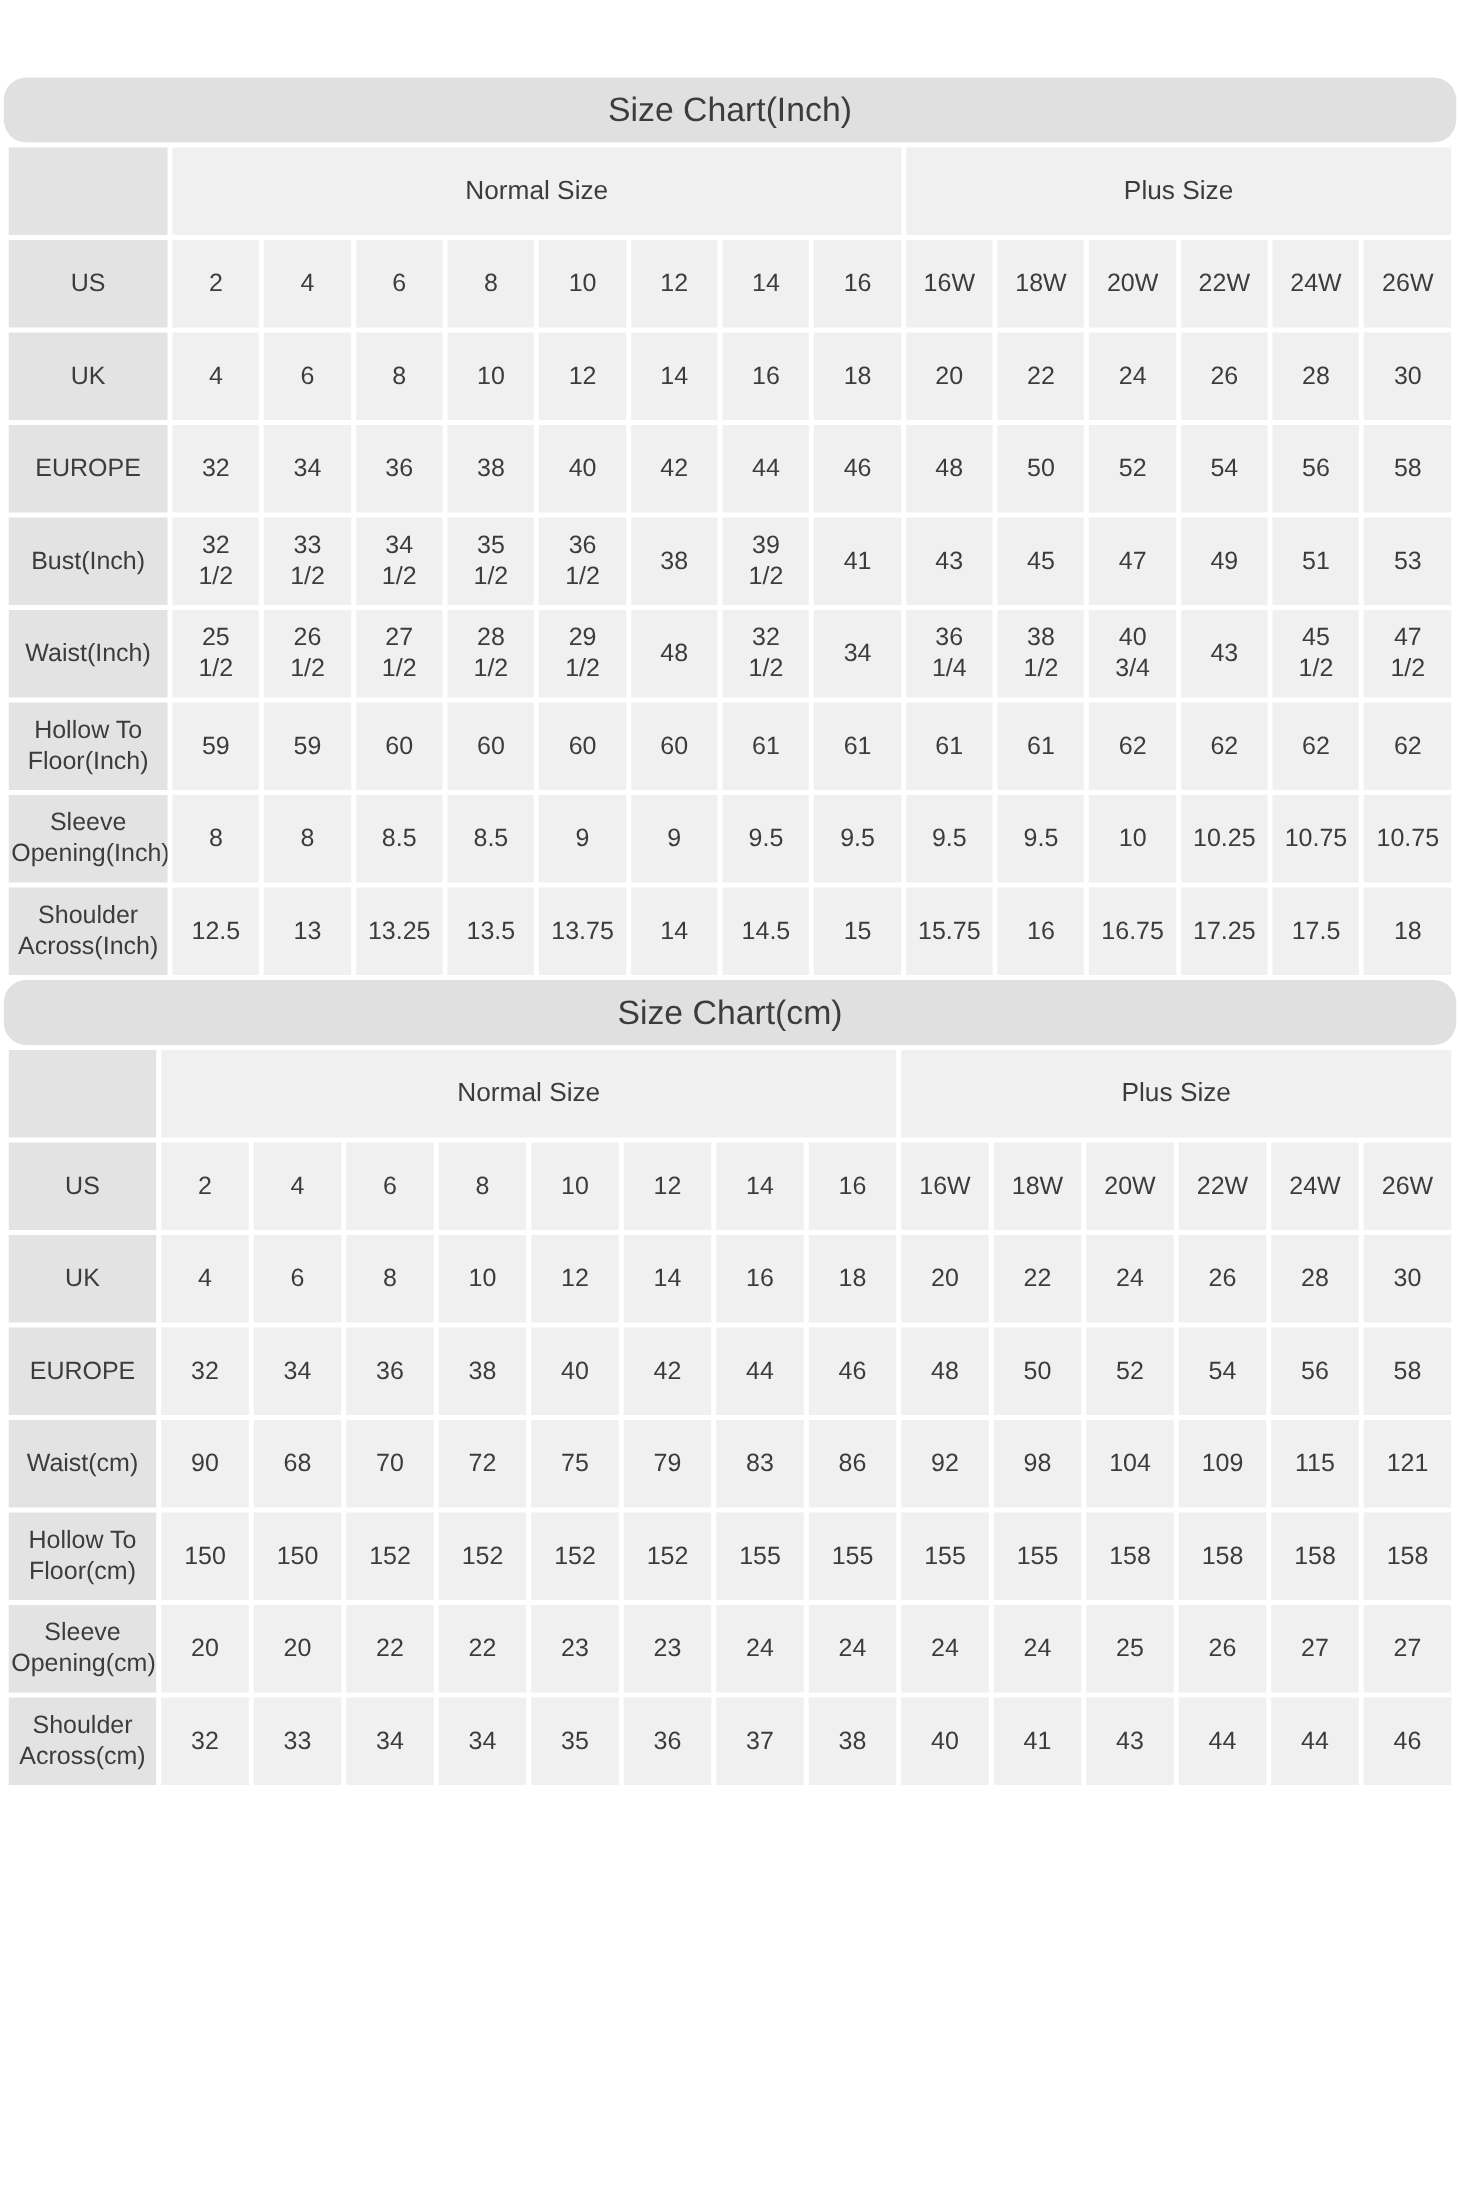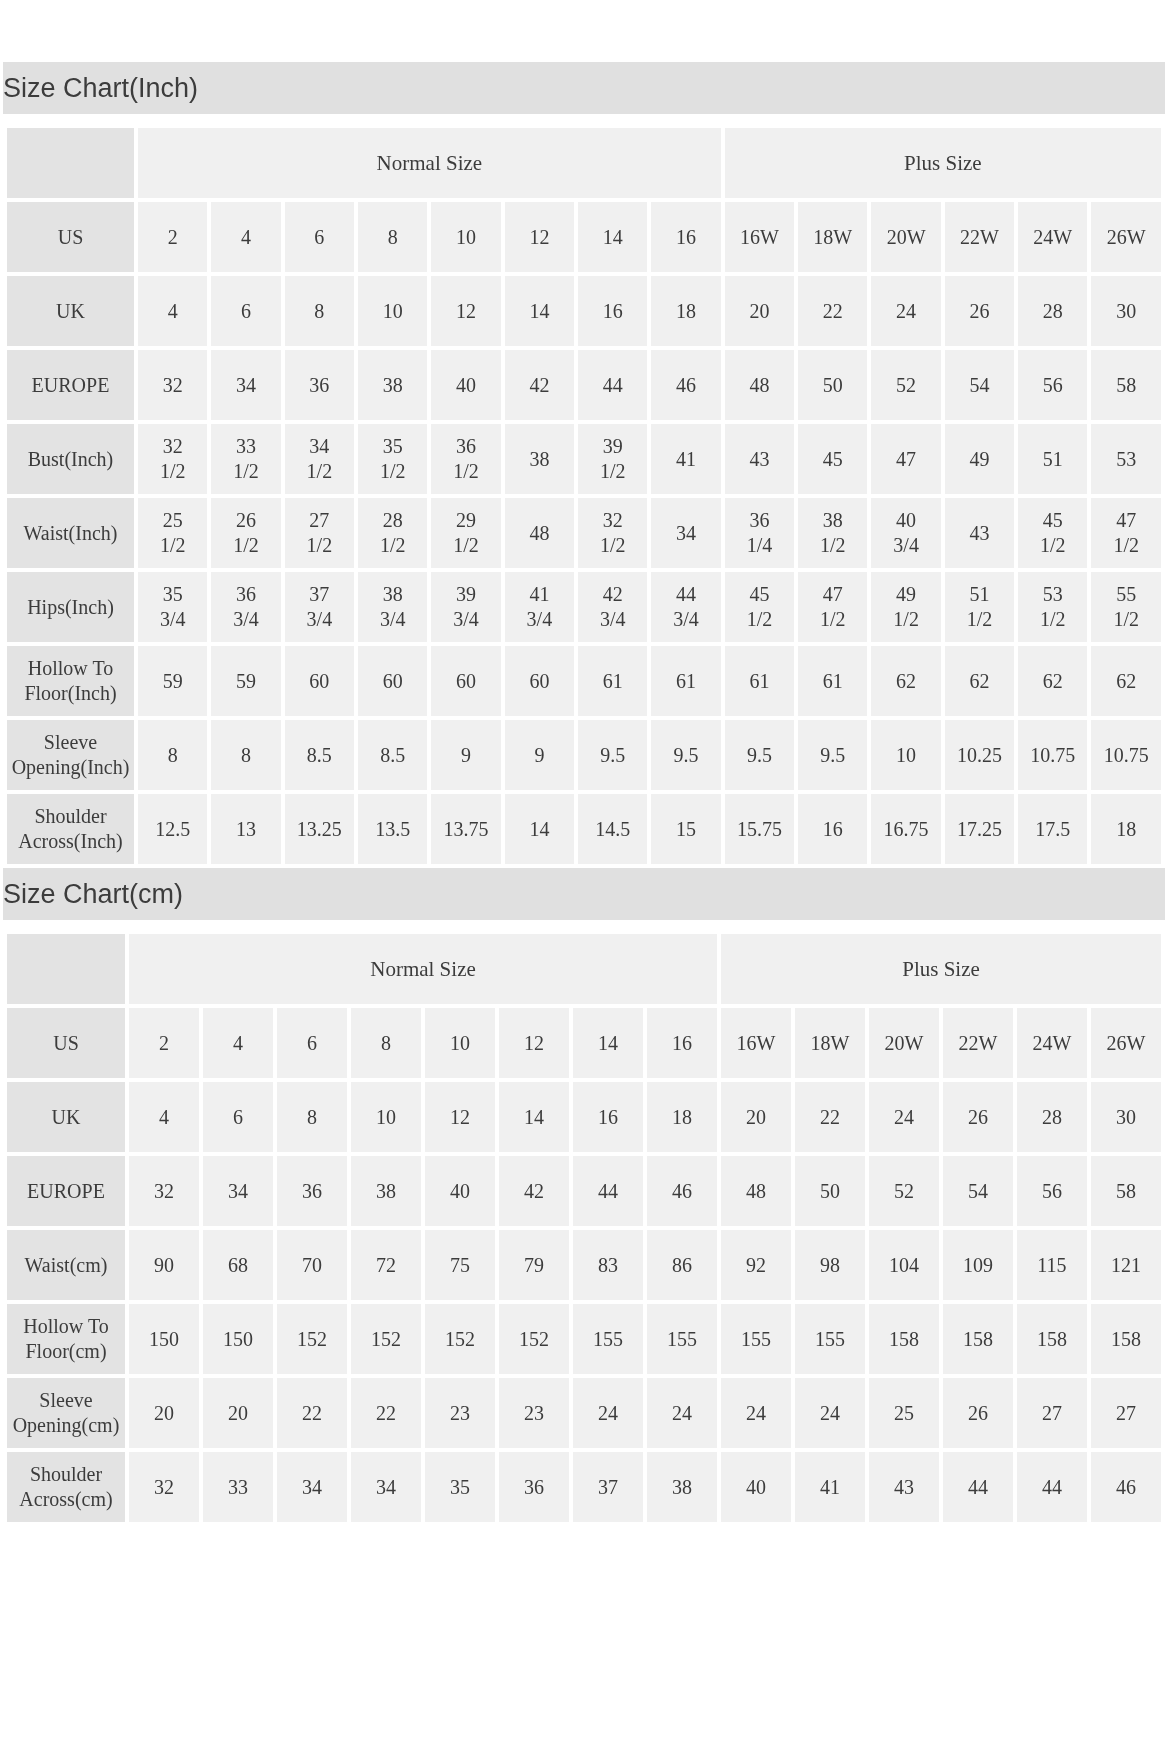--- a/index.html
+++ b/index.html
@@ -6,31 +6,31 @@
   body {
     width: 1168px; height: 1752px;
     font-family: "Liberation Sans", "DejaVu Sans", sans-serif;
     color: var(--text, #3c3c3c);
     -webkit-font-smoothing: antialiased;
   }
   .page { padding: 62px 3px 0 3px; box-sizing: border-box; }
   .band {
     height: 52px; line-height: 52px;
     background: var(--band-bg, #e0e0e0);
-    font-size: 27px; color: var(--text, #3c3c3c);
-    margin-bottom: 10px;
+    text-align: center; font-size: 27px; color: var(--text, #3c3c3c);
+    margin-bottom: 0;
+    border-radius: 18px;
   }
   table.size {
     width: 100%;
     border-collapse: separate;
     border-spacing: 4px;
     table-layout: fixed;
     background: var(--gap, #ffffff);
     margin: 0 0 0 0;
-    font-family: Liberation Serif, serif;
   }
   table.size td {
     height: 70px;
     padding: 0 2px;
     text-align: center;
     vertical-align: middle;
     font-size: 20px;
     line-height: 1.25;
     background: var(--cell-bg, #f0f0f0);
     white-space: pre-line;
@@ -154,51 +154,20 @@
 1/2</td>
           <td>40
 3/4</td>
           <td>43</td>
           <td>45
 1/2</td>
           <td>47
 1/2</td>
         </tr>
         <tr>
-          <td class="label">Hips(Inch)</td>
-          <td>35
-3/4</td>
-          <td>36
-3/4</td>
-          <td>37
-3/4</td>
-          <td>38
-3/4</td>
-          <td>39
-3/4</td>
-          <td>41
-3/4</td>
-          <td>42
-3/4</td>
-          <td>44
-3/4</td>
-          <td>45
-1/2</td>
-          <td>47
-1/2</td>
-          <td>49
-1/2</td>
-          <td>51
-1/2</td>
-          <td>53
-1/2</td>
-          <td>55
-1/2</td>
-        </tr>
-        <tr>
           <td class="label">Hollow To
 Floor(Inch)</td>
           <td>59</td>
           <td>59</td>
           <td>60</td>
           <td>60</td>
           <td>60</td>
           <td>60</td>
           <td>61</td>
           <td>61</td>

